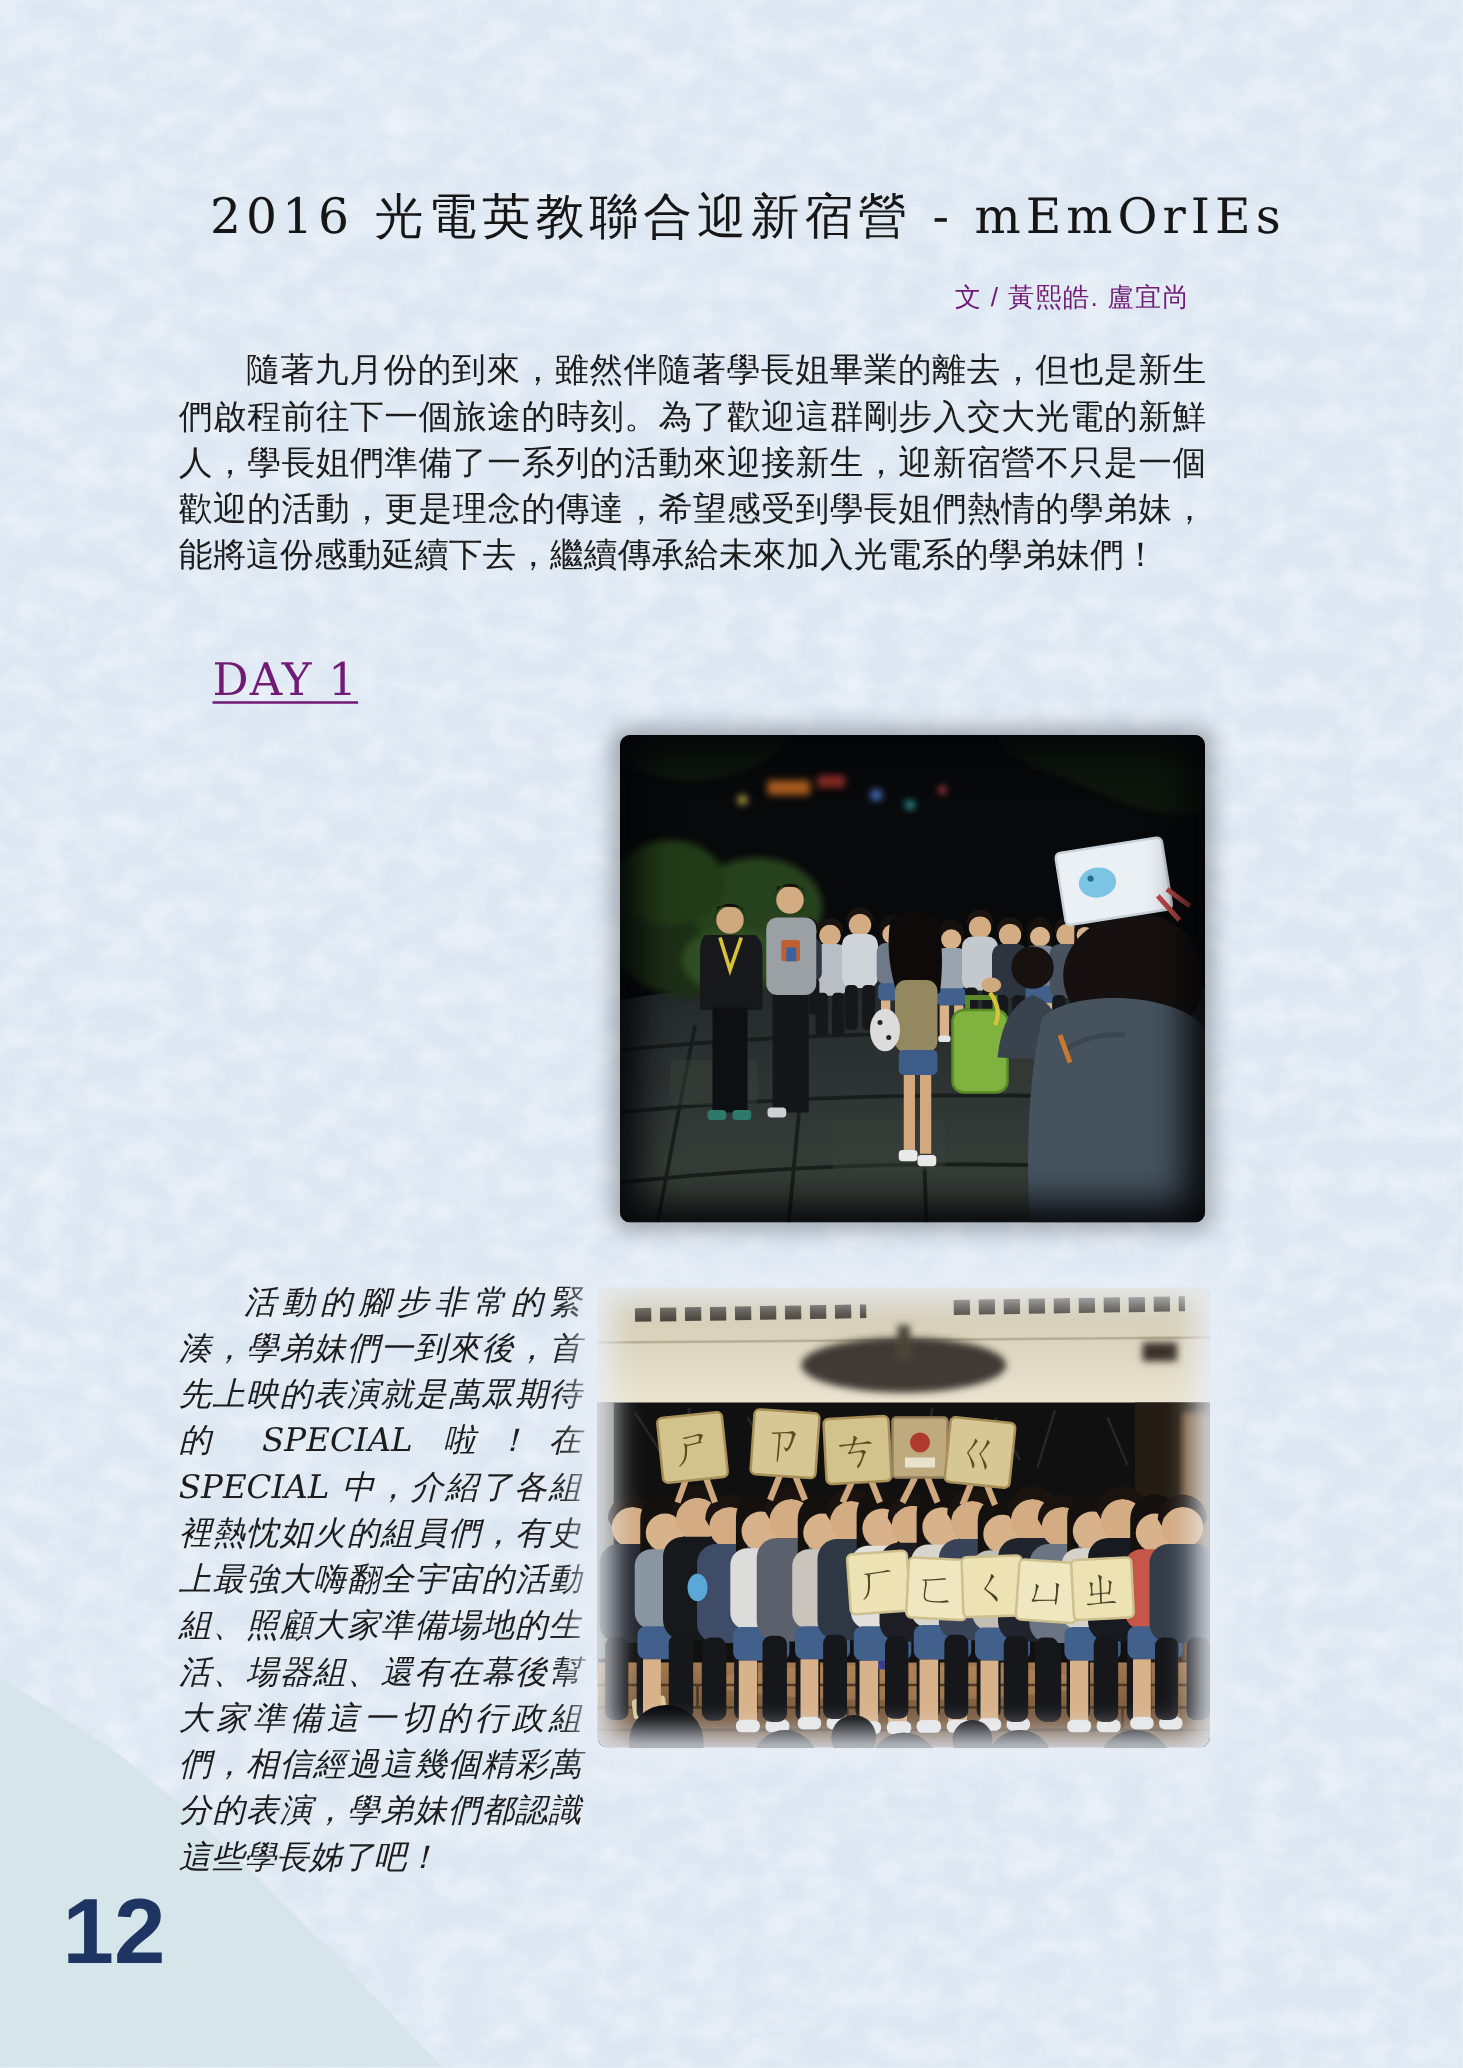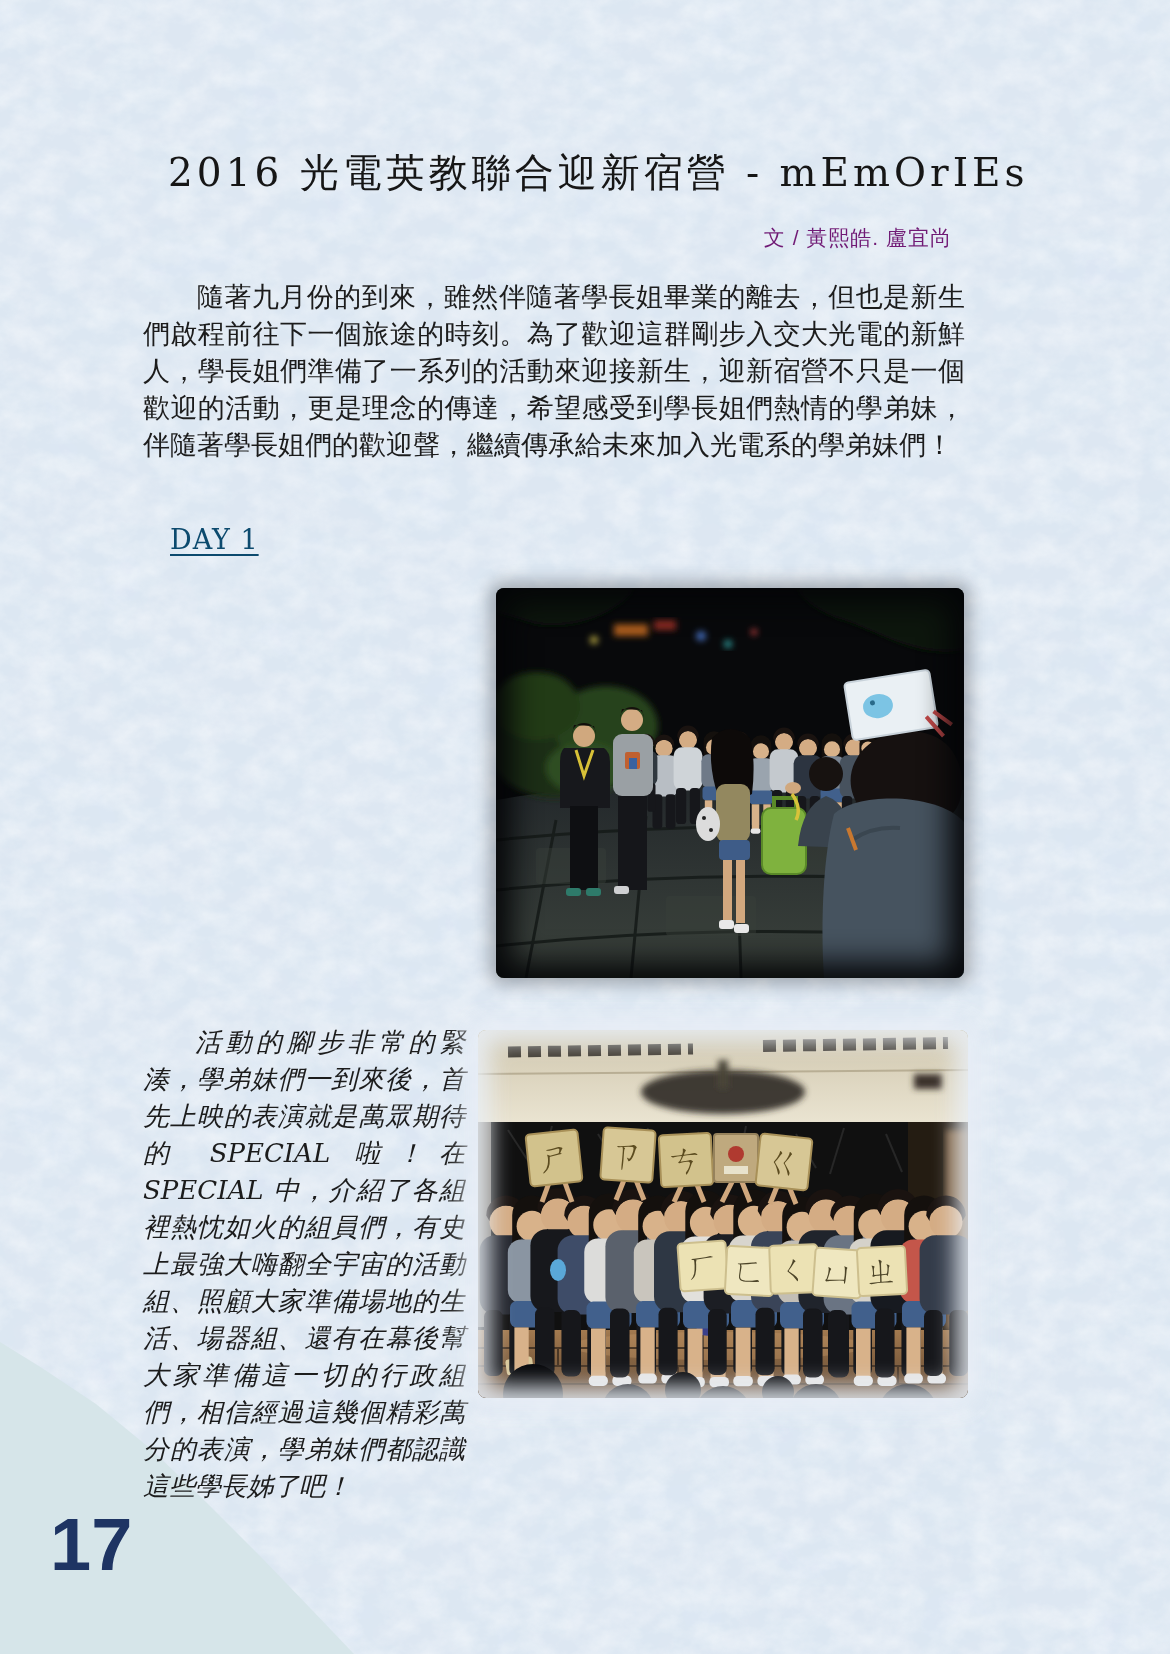--- a/index.html
+++ b/index.html
@@ -26,21 +26,21 @@
     position:absolute;left:560px;top:224px;width:392px;text-align:right;
     font-family:"Liberation Sans","DejaVu Sans",sans-serif;
     font-size:21px;color:#701a75;letter-spacing:1px;
   }
   .intro{
     position:absolute;left:143px;top:278px;width:822px;
     font-size:27px;line-height:37px;text-align:justify;text-indent:2em;color:#1c1c1c;
   }
   .day1-heading{
     position:absolute;left:170px;top:524px;
-    font-size:27px;color:#0c4a6e;letter-spacing:1px;
+    font-size:36px;color:#701a75;letter-spacing:1px;
     text-decoration:underline;text-decoration-thickness:2px;text-underline-offset:5px;
   }
   .col-para{
     position:absolute;left:143px;width:322px;
     font-size:26px;line-height:37px;text-align:justify;text-indent:2em;color:#1c1c1c;
   }
   .col-para.p1{top:599px;}
   .col-para.p2{top:1024px;font-style:italic;}
   .photo-frame{position:absolute;border-radius:8px;overflow:hidden;}
   .photo-frame svg{display:block;}
@@ -101,21 +101,21 @@
     <rect width="1170" height="1654" filter="url(#fTexBlue)"></rect>
     <rect width="1170" height="1654" filter="url(#fTexWhite)" opacity="0.6"></rect>
   </svg>
 
   <div class="corner-triangle"></div>
 
   <div class="content">
 
     <div class="title">2016 光電英教聯合迎新宿營 - mEmOrIEs</div>
     <div class="byline">文 / 黃熙皓. 盧宜尚</div>
-    <div class="intro">隨著九月份的到來，雖然伴隨著學長姐畢業的離去，但也是新生們啟程前往下一個旅途的時刻。為了歡迎這群剛步入交大光電的新鮮人，學長姐們準備了一系列的活動來迎接新生，迎新宿營不只是一個歡迎的活動，更是理念的傳達，希望感受到學長姐們熱情的學弟妹，伴隨著學長姐們的歡迎聲，繼續傳承給未來加入光電系的學弟妹們！</div>
+    <div class="intro">隨著九月份的到來，雖然伴隨著學長姐畢業的離去，但也是新生們啟程前往下一個旅途的時刻。為了歡迎這群剛步入交大光電的新鮮人，學長姐們準備了一系列的活動來迎接新生，迎新宿營不只是一個歡迎的活動，更是理念的傳達，希望感受到學長姐們熱情的學弟妹，能將這份感動延續下去，繼續傳承給未來加入光電系的學弟妹們！</div>
     <div class="day1-heading">DAY 1</div>
     <div class="col-para p2">活動的腳步非常的緊湊，學弟妹們一到來後，首先上映的表演就是萬眾期待的 SPECIAL 啦！在 SPECIAL 中，介紹了各組裡熱忱如火的組員們，有史上最強大嗨翻全宇宙的活動組、照顧大家準備場地的生活、場器組、還有在幕後幫大家準備這一切的行政組們，相信經過這幾個精彩萬分的表演，學弟妹們都認識這些學長姊了吧！</div>
 
     <div class="photo-frame photo1">
       <svg width="468" height="390" viewBox="0 0 468 390">
         <defs>
           <filter id="blurS">
               <feGaussianBlur stdDeviation="3"></feGaussianBlur>
             </filter>
           <linearGradient id="gGround" x1="0" y1="0" x2="0" y2="1">
@@ -363,15 +363,15 @@
           <circle cx="150" cy="380" r="26"></circle>
           <circle cx="205" cy="360" r="18"></circle>
           <circle cx="245" cy="384" r="28"></circle>
           <circle cx="300" cy="362" r="16"></circle>
           <circle cx="338" cy="380" r="26"></circle>
           <circle cx="430" cy="384" r="30"></circle>
         </g>
       </svg>
     </div>
 
-    <div class="page-number">17</div>
+    <div class="page-number">12</div>
   </div>
 </div>
 
 </body></html>

